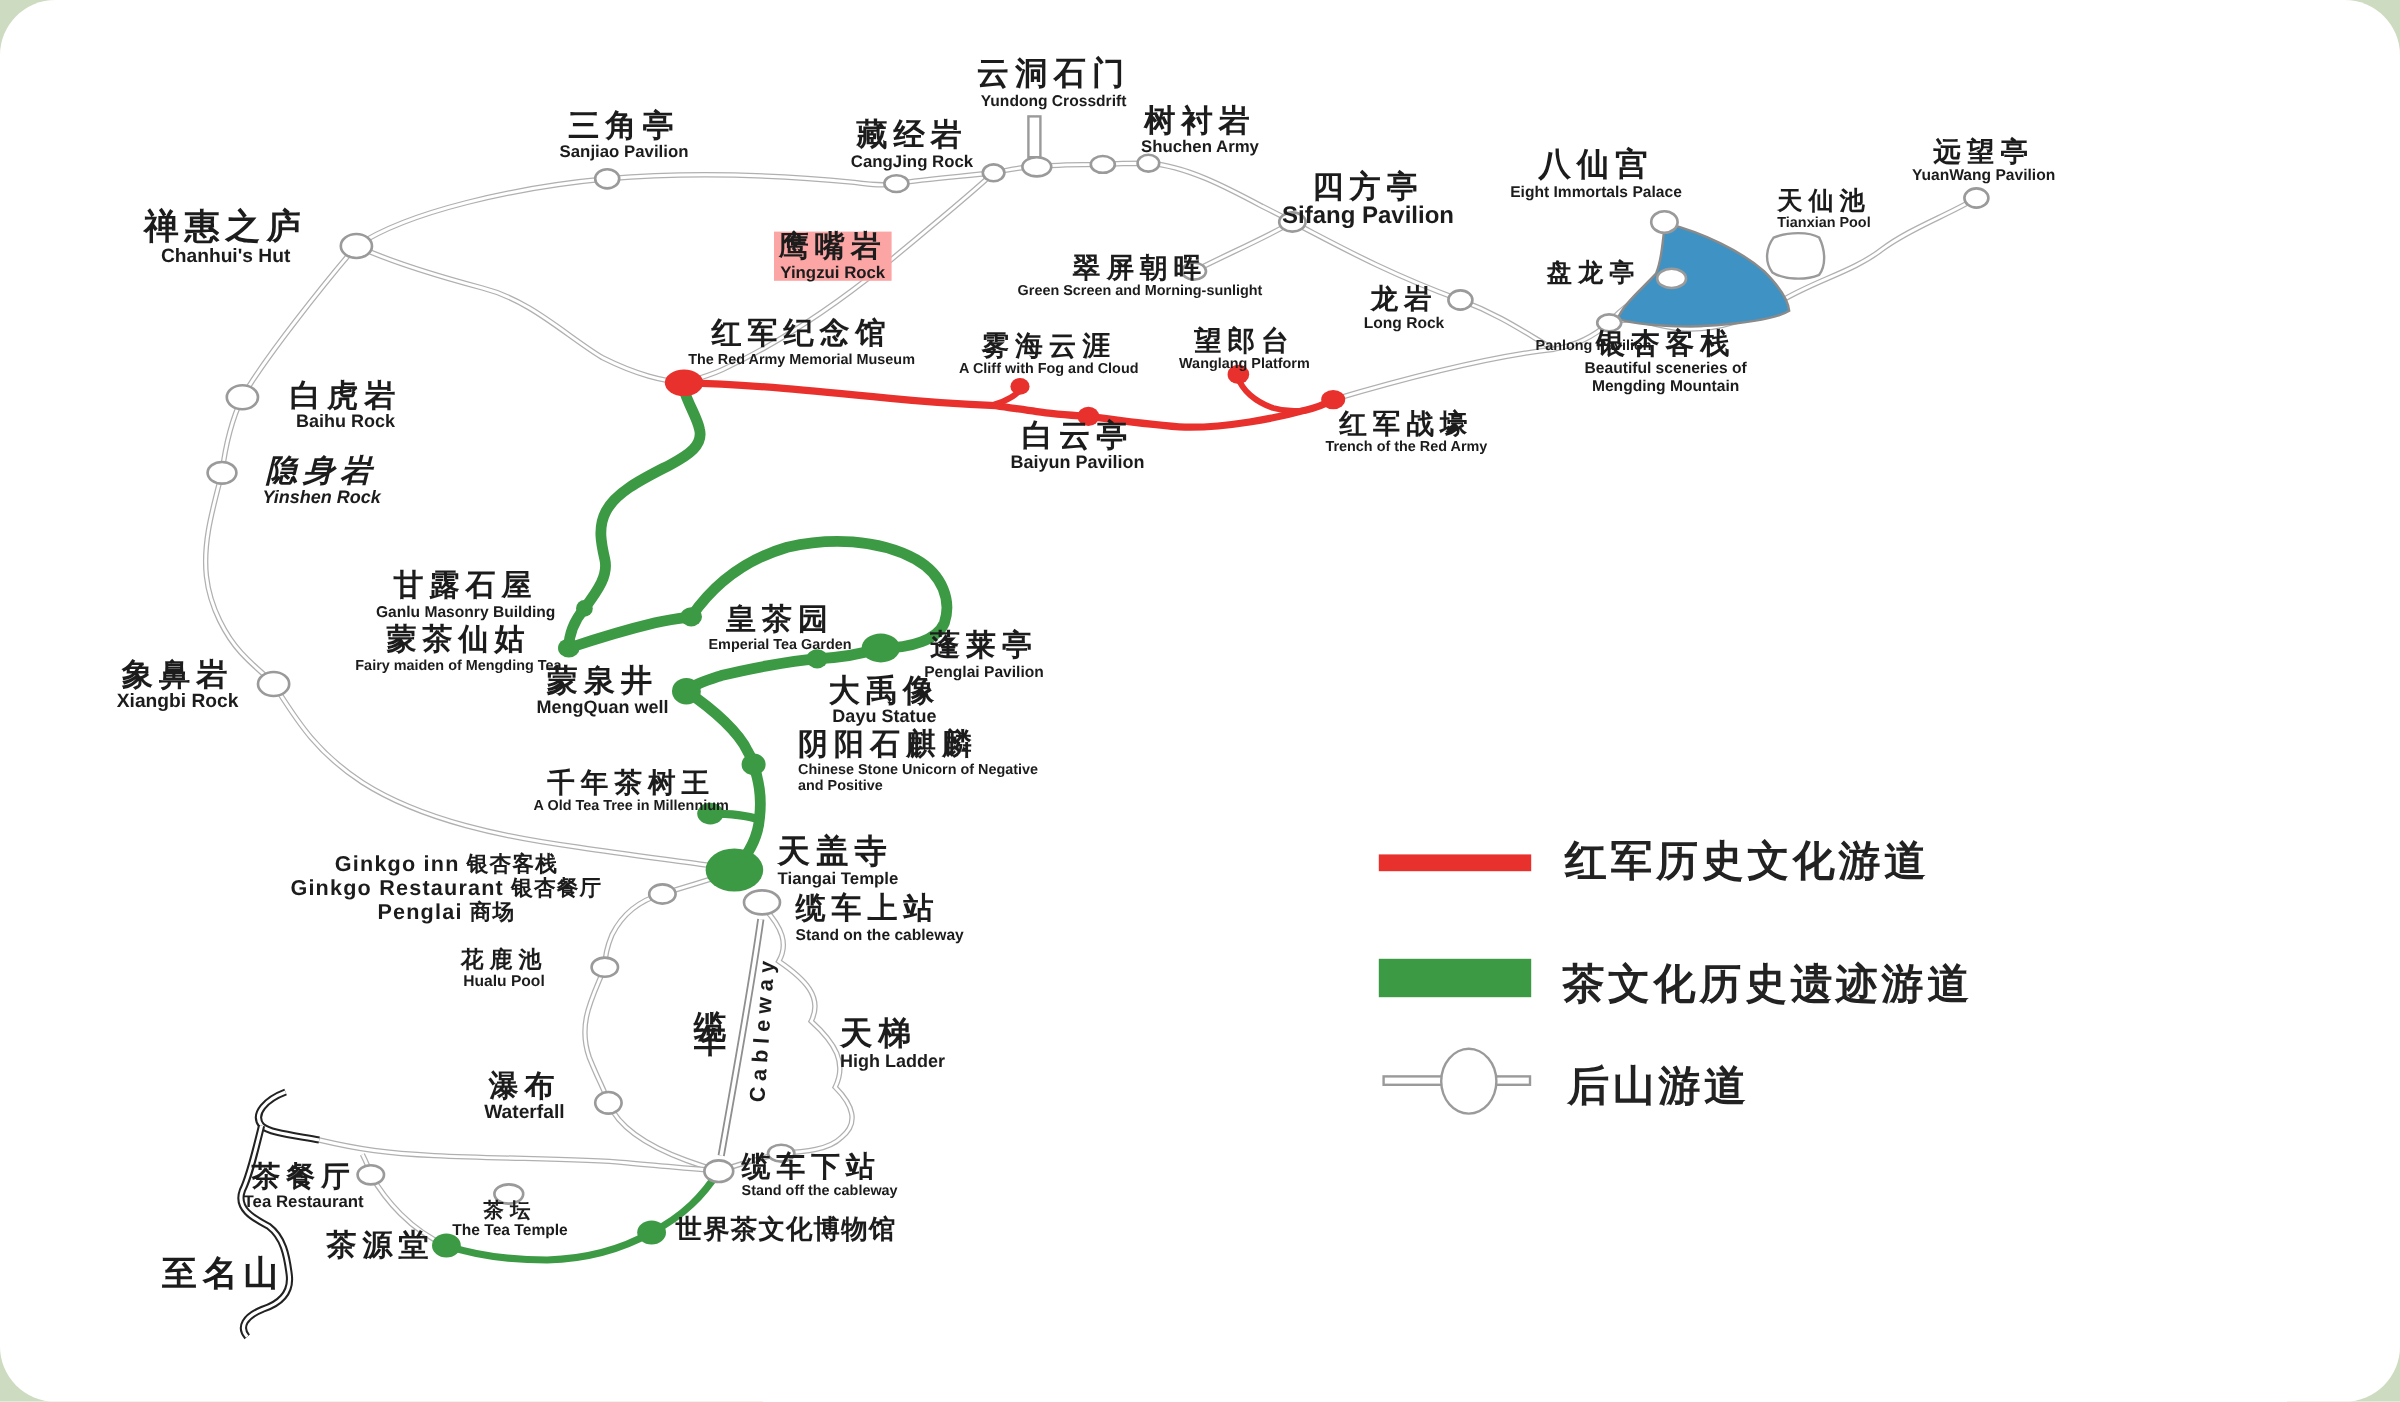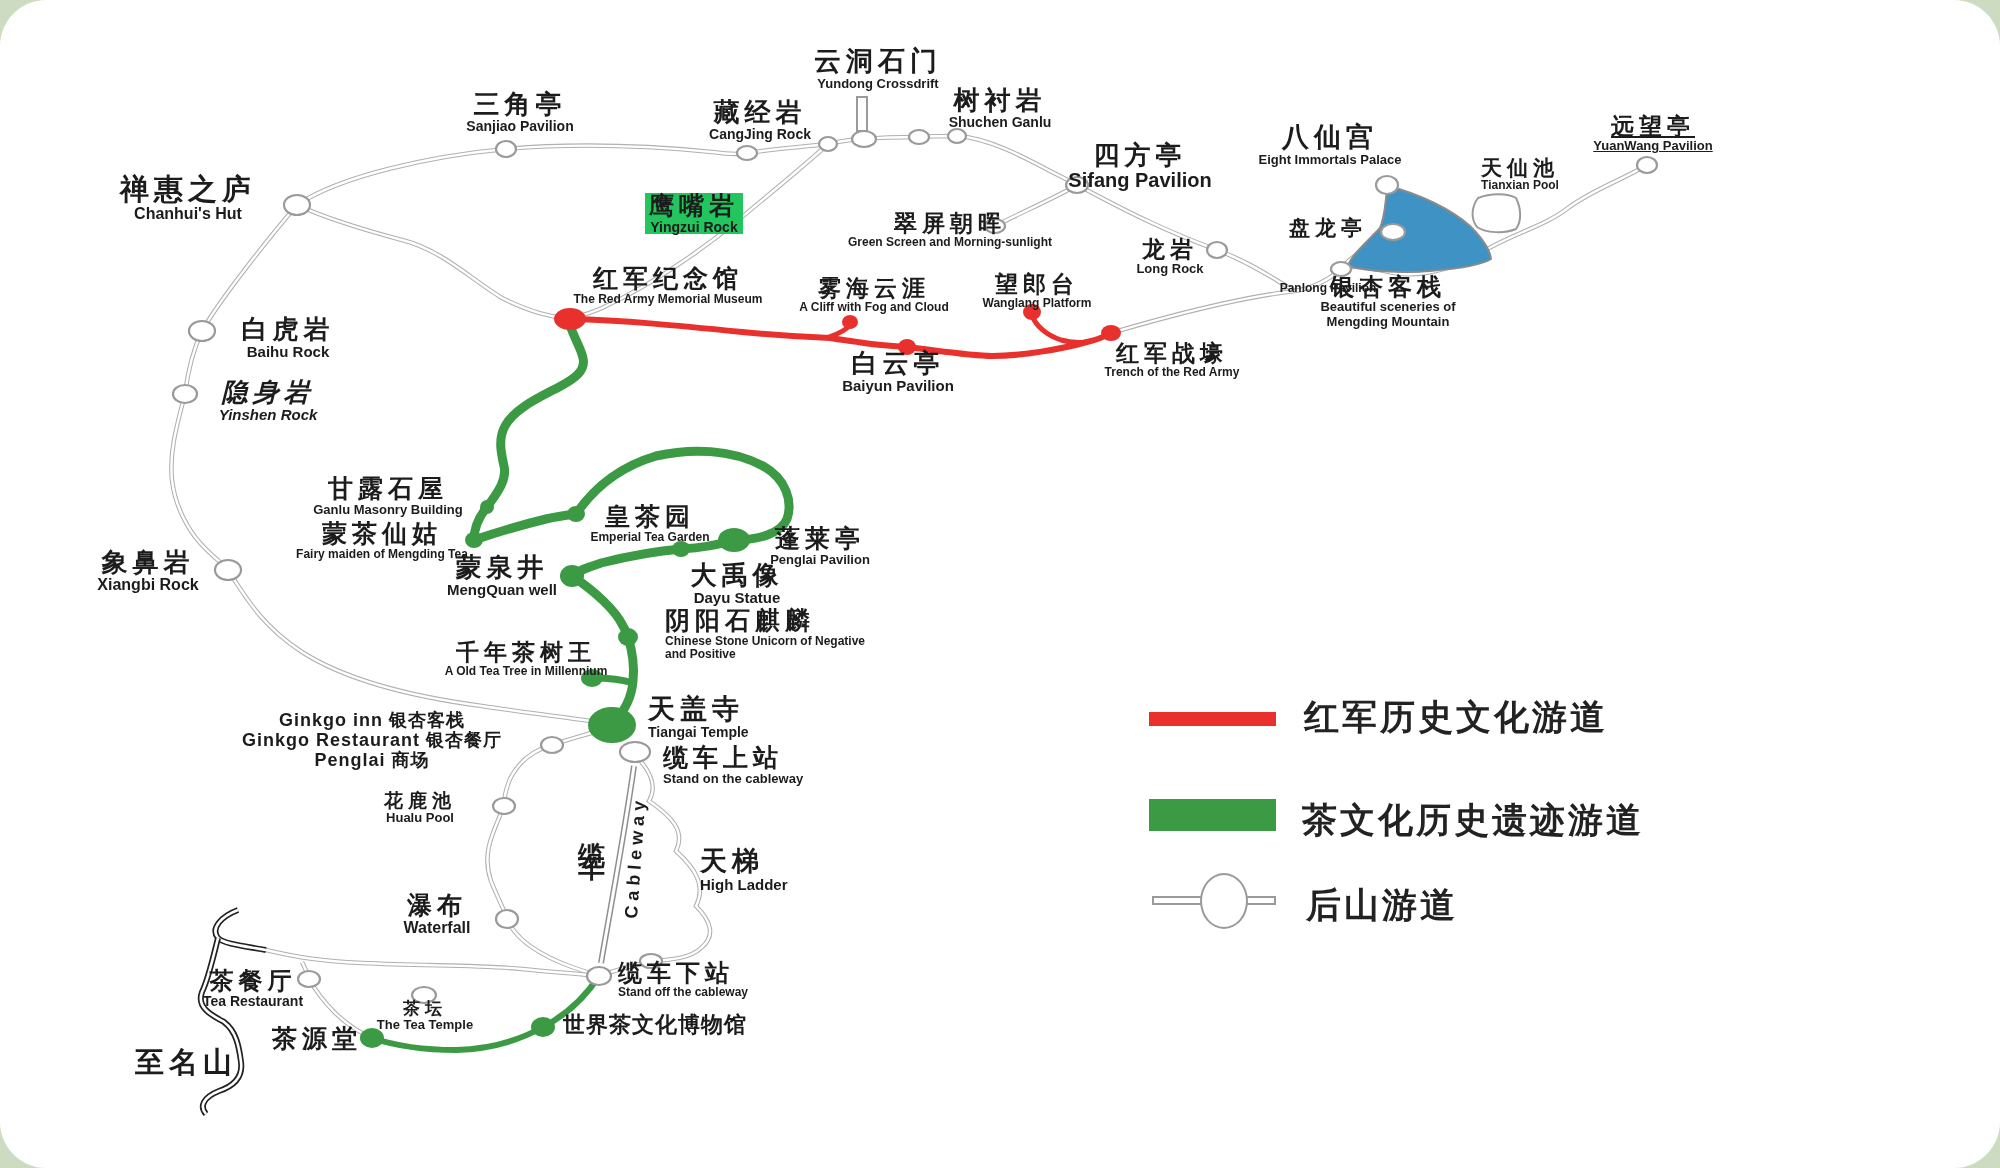--- a/index.html
+++ b/index.html
@@ -12,21 +12,21 @@
     position:absolute;left:0;top:0;width:2000px;height:1168px;
     background:#ffffff;border-radius:46px;
   }
   #trail-svg{position:absolute;left:0;top:0;}
   #labels{position:absolute;left:0;top:0;width:1876px;height:1168px;pointer-events:none;}
   .lbl{position:absolute;color:#1c1c1c;text-align:center;white-space:nowrap;line-height:1.02;}
   .lbl.al-c{transform:translateX(-50%);}
   .lbl.al-l{text-align:left;}
   .lbl .cn{font-weight:bold;letter-spacing:5px;}
   .lbl .en{font-weight:bold;letter-spacing:0px;margin-top:1px;}
-  .lbl.bg{background:#22c55e;padding:0 4px;}
+  .lbl.bg{background:#fca5a5;padding:0 4px;}
   .lbl .ln{font-weight:bold;letter-spacing:1px;line-height:1.12;}
   .lbl.vert .cn{writing-mode:vertical-rl;letter-spacing:10px;}
   .lbl.rot{transform-origin:0 0;}
   
   .legend-row{position:absolute;}
   .legend-label{position:absolute;font-weight:bold;font-size:35px;color:#222;letter-spacing:3px;white-space:nowrap;}
   .legend-bar{position:absolute;}
   .legend-line{position:absolute;background:#fff;border:2px solid #9a9a9a;}
   .legend-circle{position:absolute;background:#fff;border:2px solid #9a9a9a;border-radius:50%;}
 </style>
@@ -153,27 +153,27 @@
       <div class="lbl al-c" style="left: 520px; top: 91px;">
         <div class="cn" style="font-size: 26px;">三角亭</div>
         <div class="en" style="font-size: 14px;">Sanjiao Pavilion</div>
       </div>
       <div class="lbl al-c" style="left: 760px; top: 99px;">
         <div class="cn" style="font-size: 26px;">藏经岩</div>
         <div class="en" style="font-size: 14px;">CangJing Rock</div>
       </div>
       <div class="lbl al-c" style="left: 1000px; top: 87px;">
         <div class="cn" style="font-size: 26px;">树衬岩</div>
-        <div class="en" style="font-size: 14px;">Shuchen  Ganlu</div>
+        <div class="en" style="font-size: 14px;">Shuchen  Army</div>
       </div>
       <div class="lbl al-c" style="left: 1330px; top: 124px;">
         <div class="cn" style="font-size: 27px;">八仙宫</div>
         <div class="en" style="font-size: 13px;">Eight Immortals Palace</div>
       </div>
-      <div class="lbl al-c" style="left: 1653px; top: 115px; text-decoration: underline;">
+      <div class="lbl al-c" style="left: 1653px; top: 115px;">
         <div class="cn" style="font-size: 23px;">远望亭</div>
         <div class="en" style="font-size: 13px;">YuanWang  Pavilion</div>
       </div>
       <div class="lbl al-c" style="left: 1520px; top: 157px;">
         <div class="cn" style="font-size: 21px;">天仙池</div>
         <div class="en" style="font-size: 12px;">Tianxian  Pool</div>
       </div>
       <div class="lbl al-c" style="left: 188px; top: 175px;">
         <div class="cn" style="font-size: 29px;">禅惠之庐</div>
         <div class="en" style="font-size: 16px;">Chanhui's  Hut</div>

